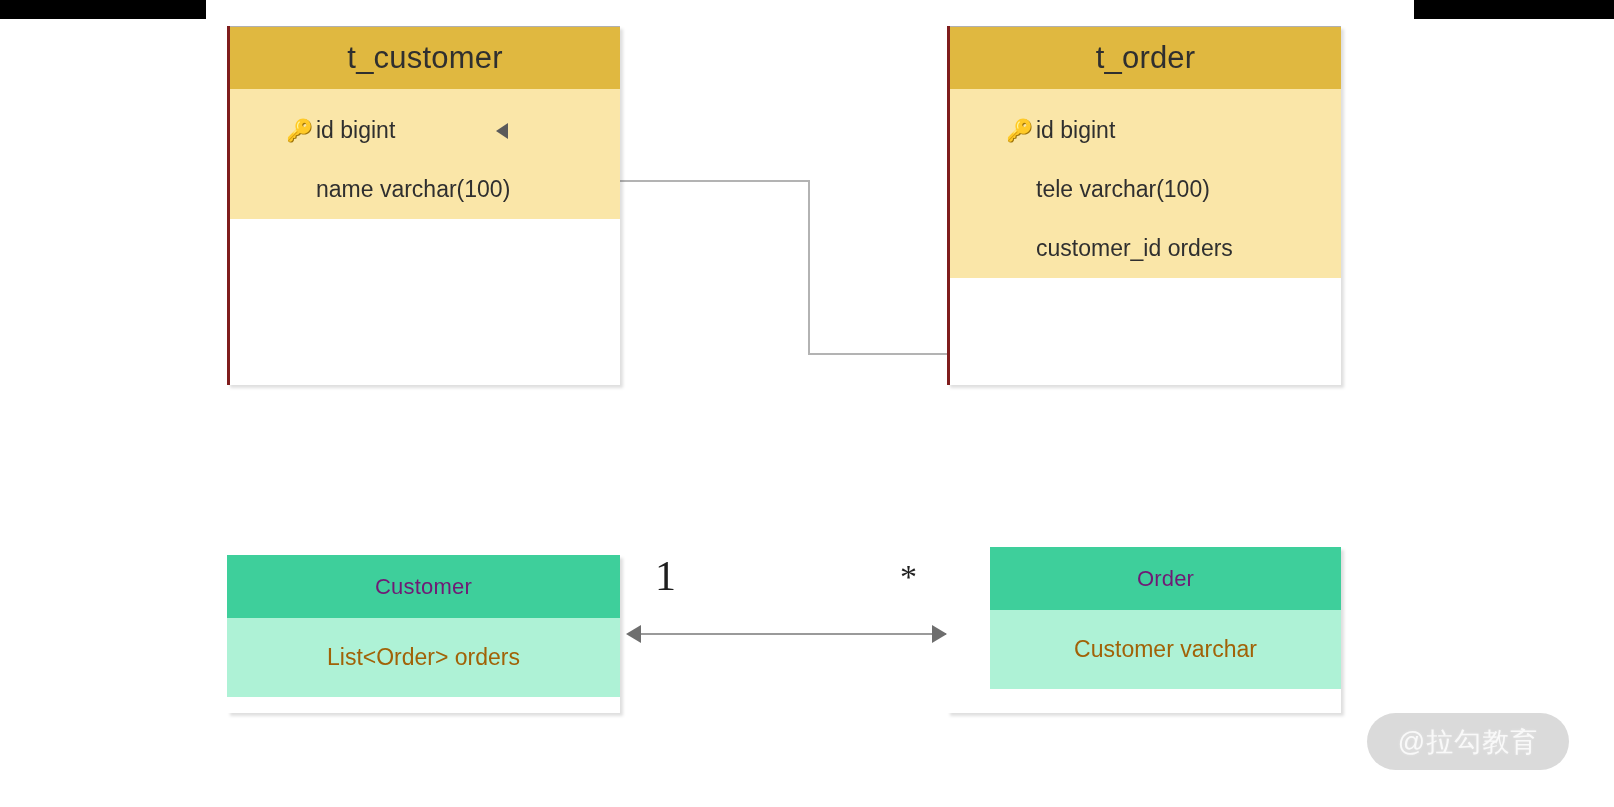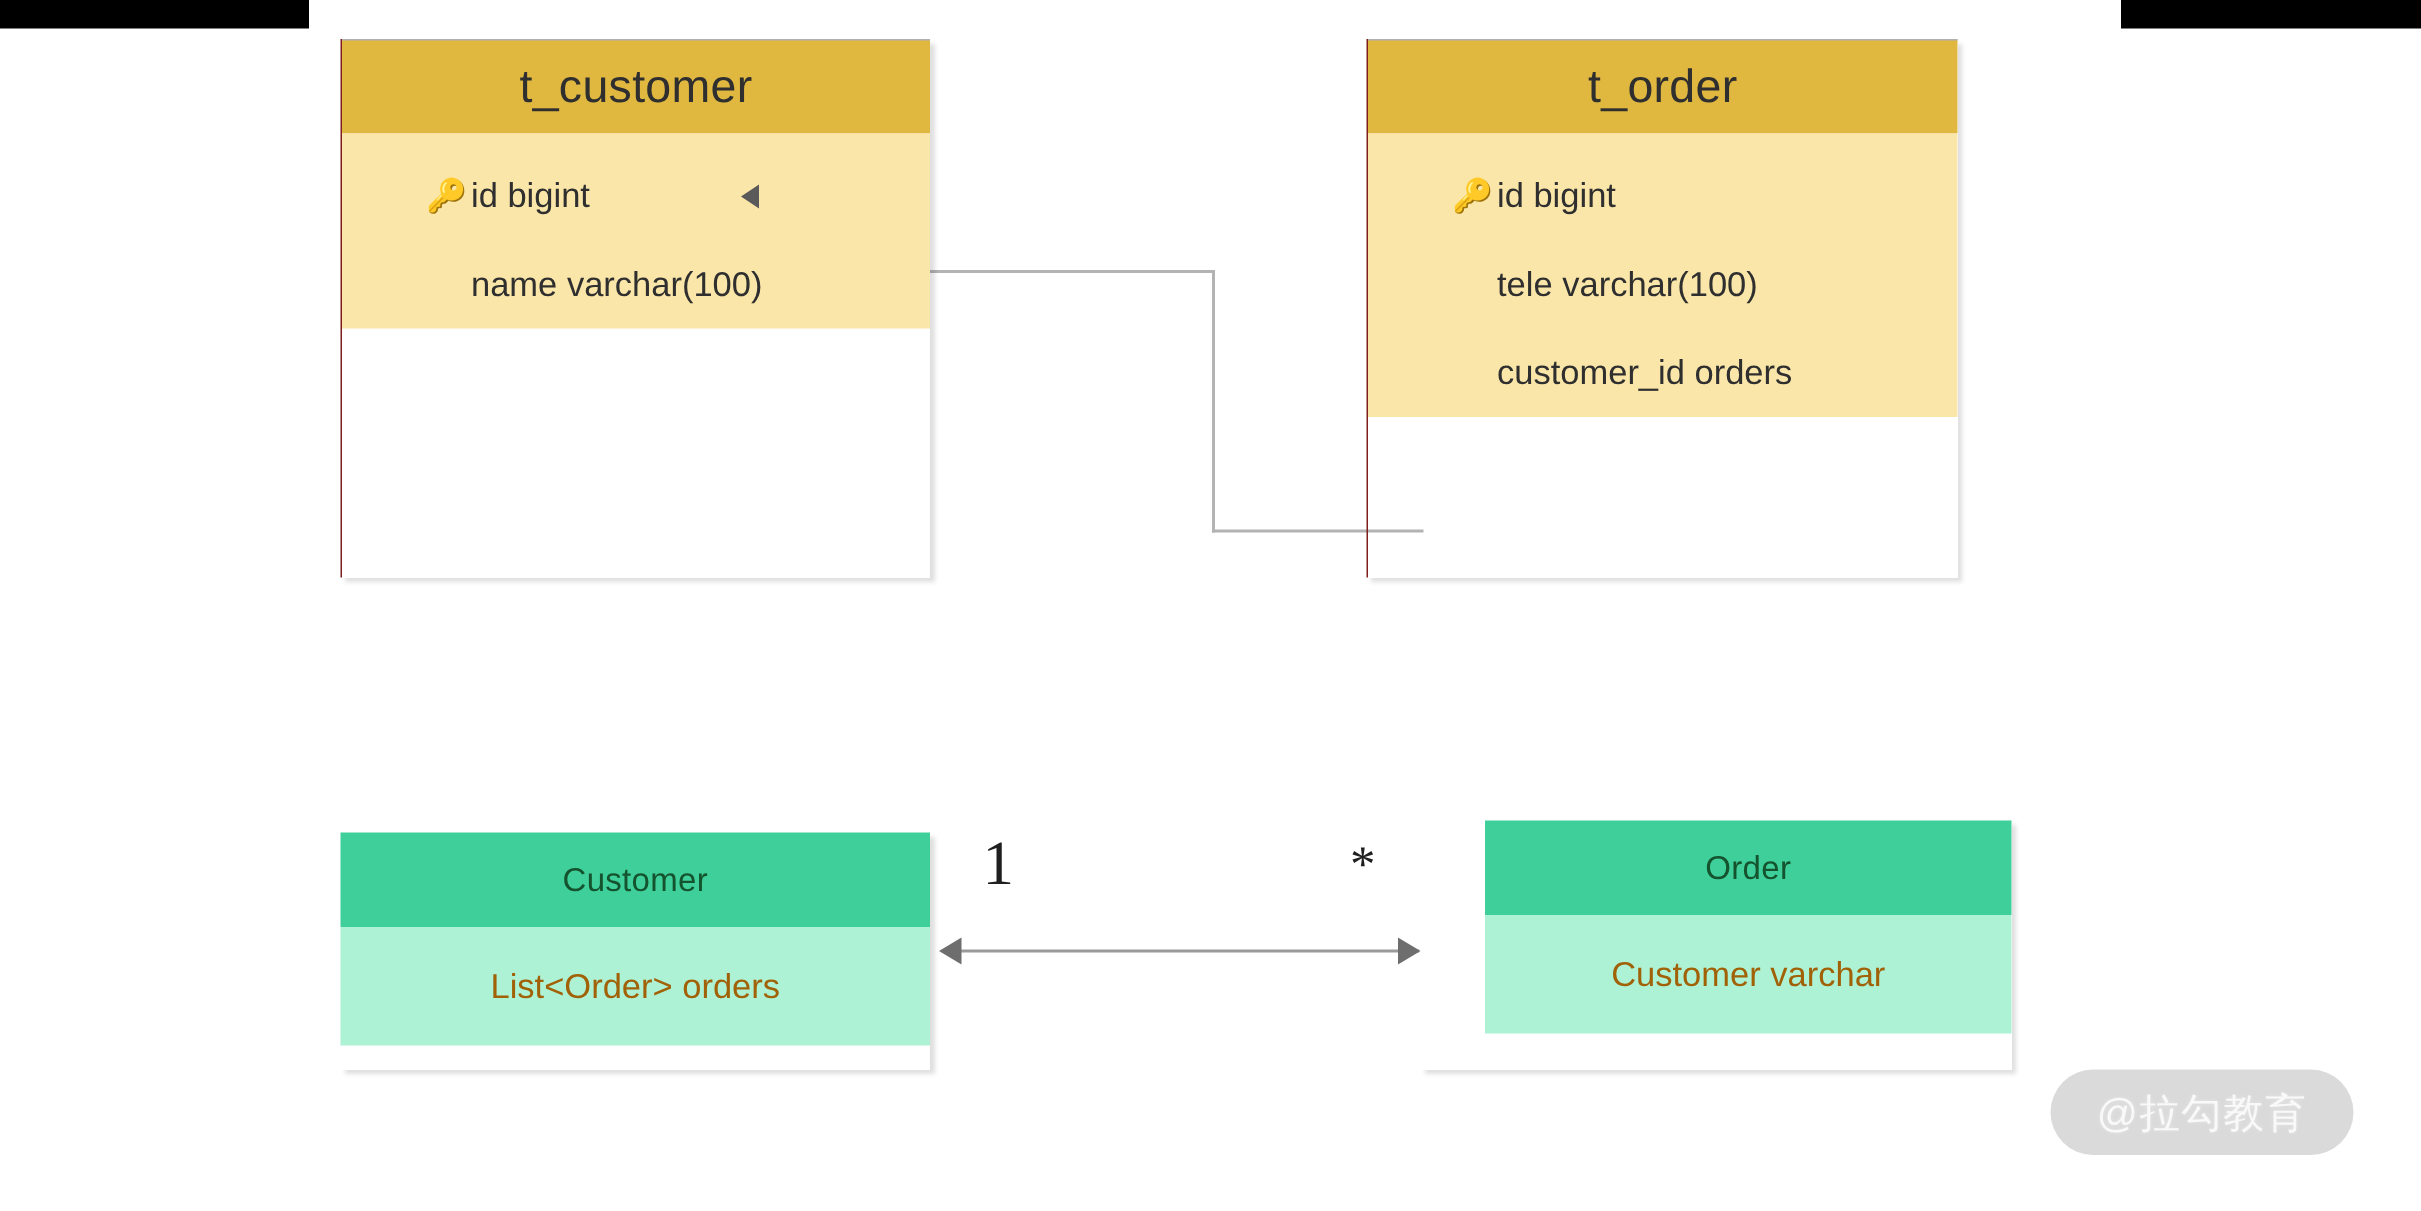--- a/index.html
+++ b/index.html
@@ -39,21 +39,21 @@
     align-items: center;
     justify-content: center;
     letter-spacing: 0.2px;
   }
   .box-body {
     box-sizing: border-box;
     width: 100%;
   }
 
   
-  .box.table-box { border-left: 1px solid #7f1d1d; }
+  .box.table-box { border-left: 3px solid #7f1d1d; }
   .table-box .box-header {
     background: #e0b840;
     color: #2f2f2f;
     font-size: 31px;
     height: 63px;
     border-top: 1px solid #b0b0b0;
   }
   .table-box .box-body {
     background: #fae6a8;
     padding-top: 12px;
@@ -84,37 +84,37 @@
     transform: translateY(-50%);
     width: 0; height: 0;
     border-top: 8px solid transparent;
     border-bottom: 8px solid transparent;
     border-right: 12px solid #5a5a5a;
   }
 
   
   .class-box .box-header {
     background: #3ecf9b;
-    color: #14532d;
+    color: #701a75;
     font-size: 22px;
     height: 63px;
   }
   .class-box .box-body {
     background: #aef2d6;
     height: 79px;
     display: flex;
     align-items: center;
     justify-content: center;
     font-size: 23px;
     color: #a16207;
   }
 
   
   #t-customer { left: 227px;  top: 26px;  width: 393px; height: 359px; }
-  #t-order    { left: 911px;  top: 26px;  width: 394px; height: 359px; }
+  #t-order    { left: 947px;  top: 26px;  width: 394px; height: 359px; }
   #c-customer { left: 227px;  top: 555px; width: 393px; height: 158px; }
   #c-order    { left: 947px;  top: 547px; width: 394px; height: 166px; padding-left: 43px; }
 
   
   .conn { position: absolute; background: #b3b3b3; }
   #conn-h1 { left: 620px;  top: 180px; width: 190px; height: 2px; }
   #conn-v  { left: 808px;  top: 180px; width: 2px;   height: 175px; }
   #conn-h2 { left: 808px;  top: 353px; width: 141px; height: 2px; }
 
   

